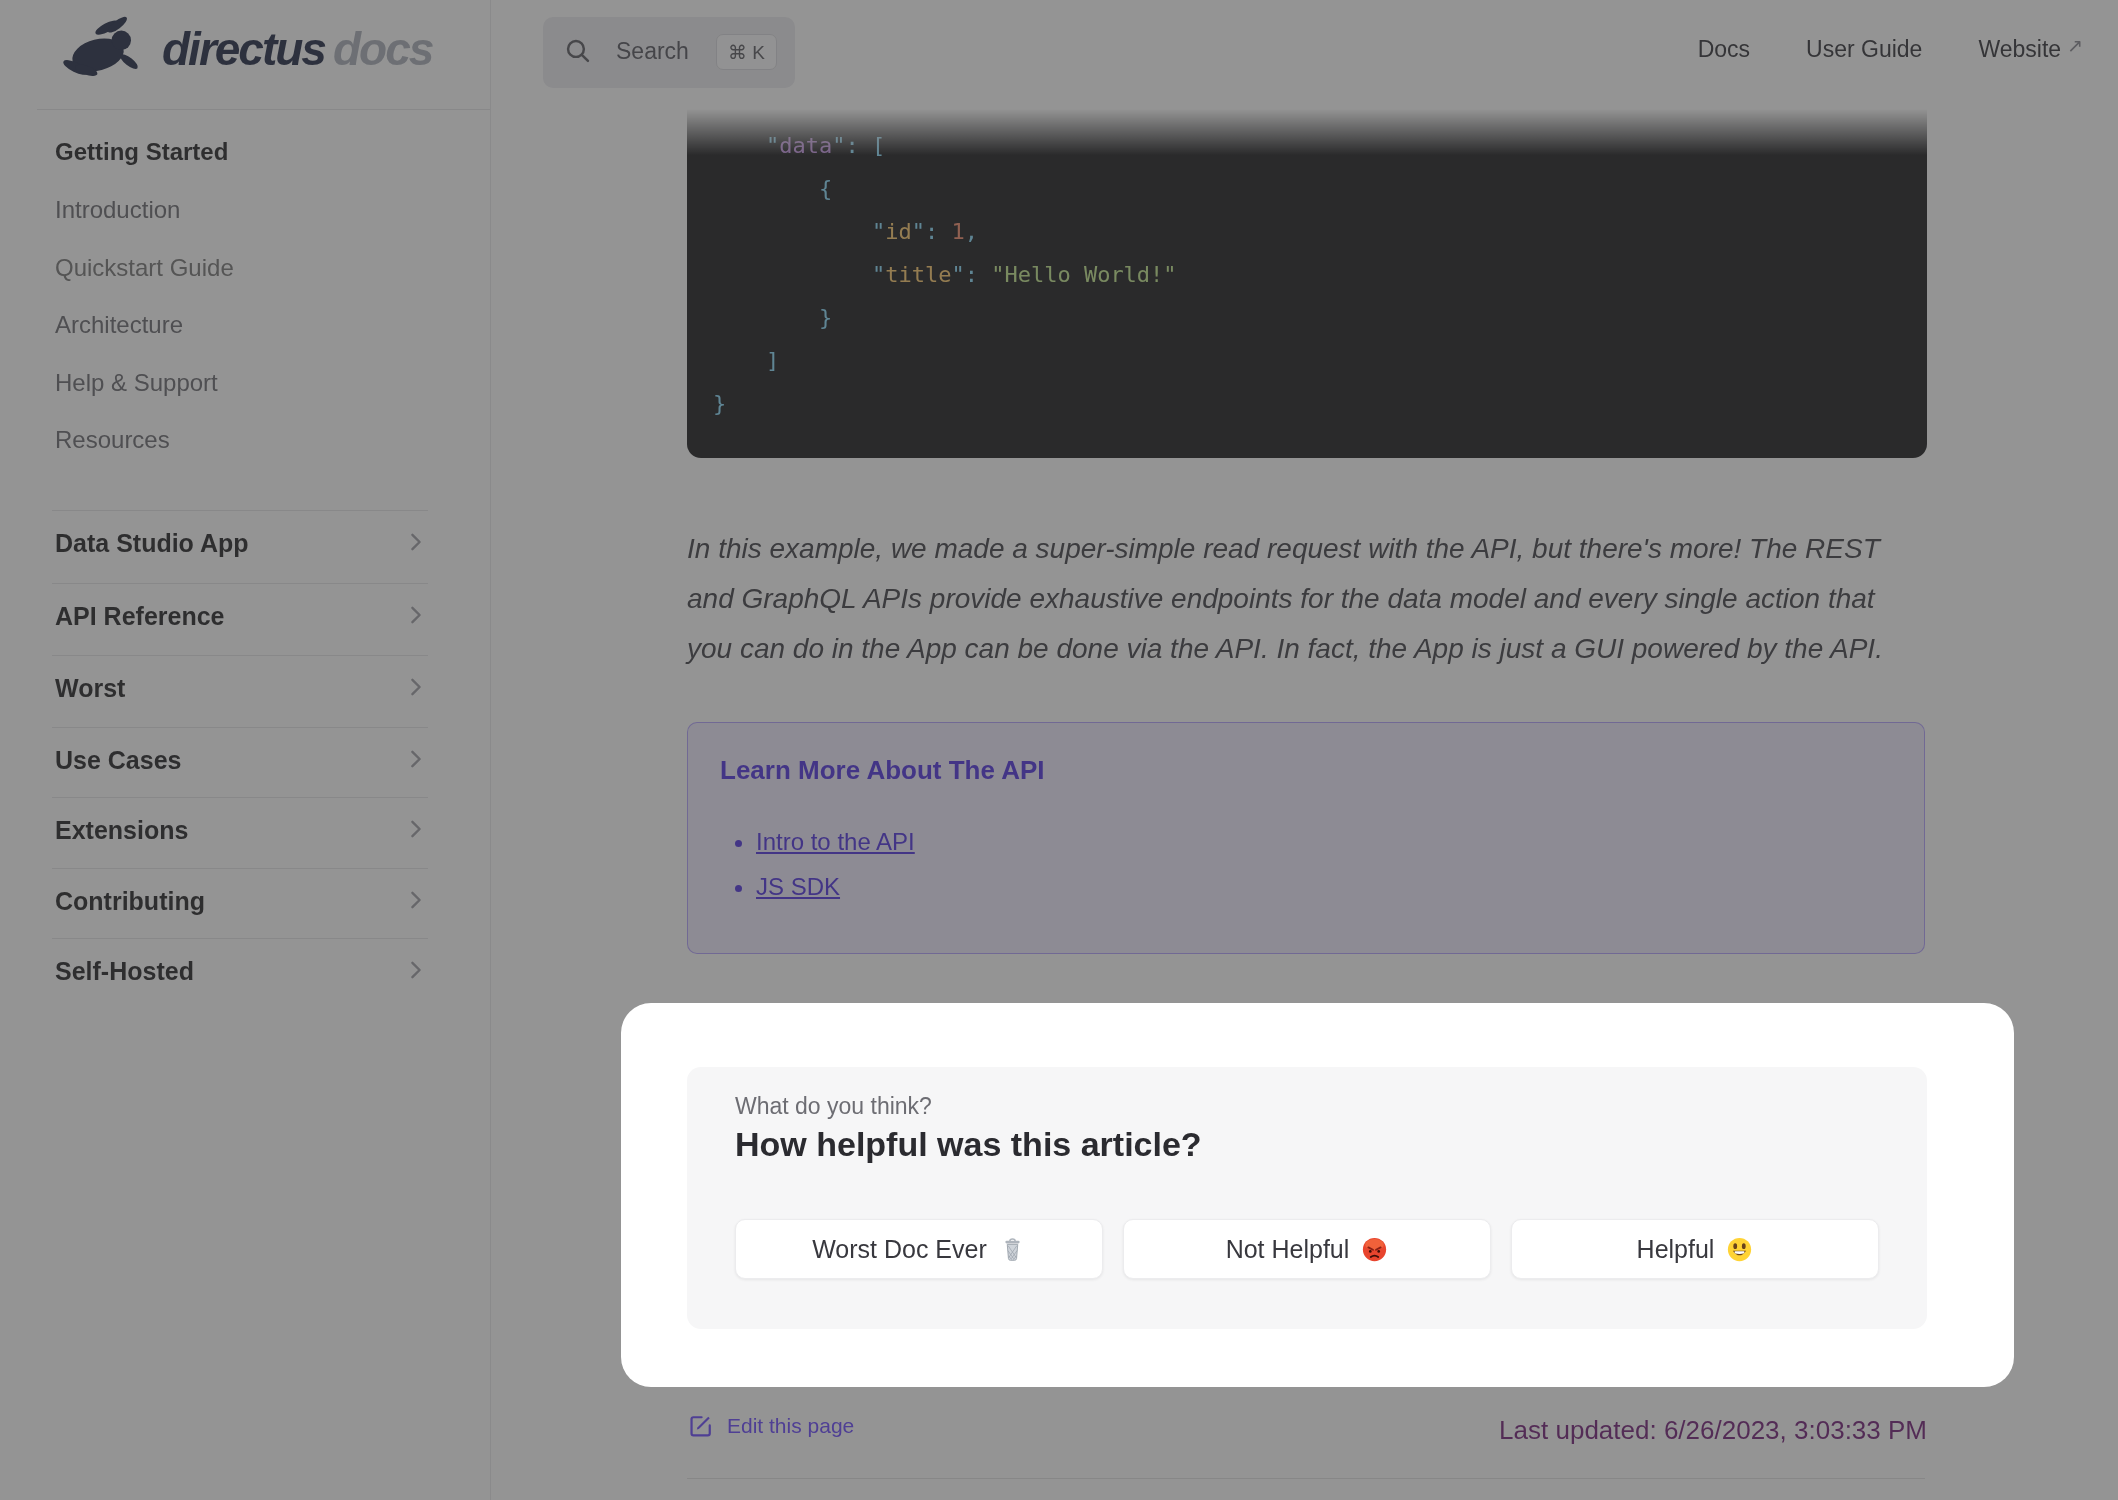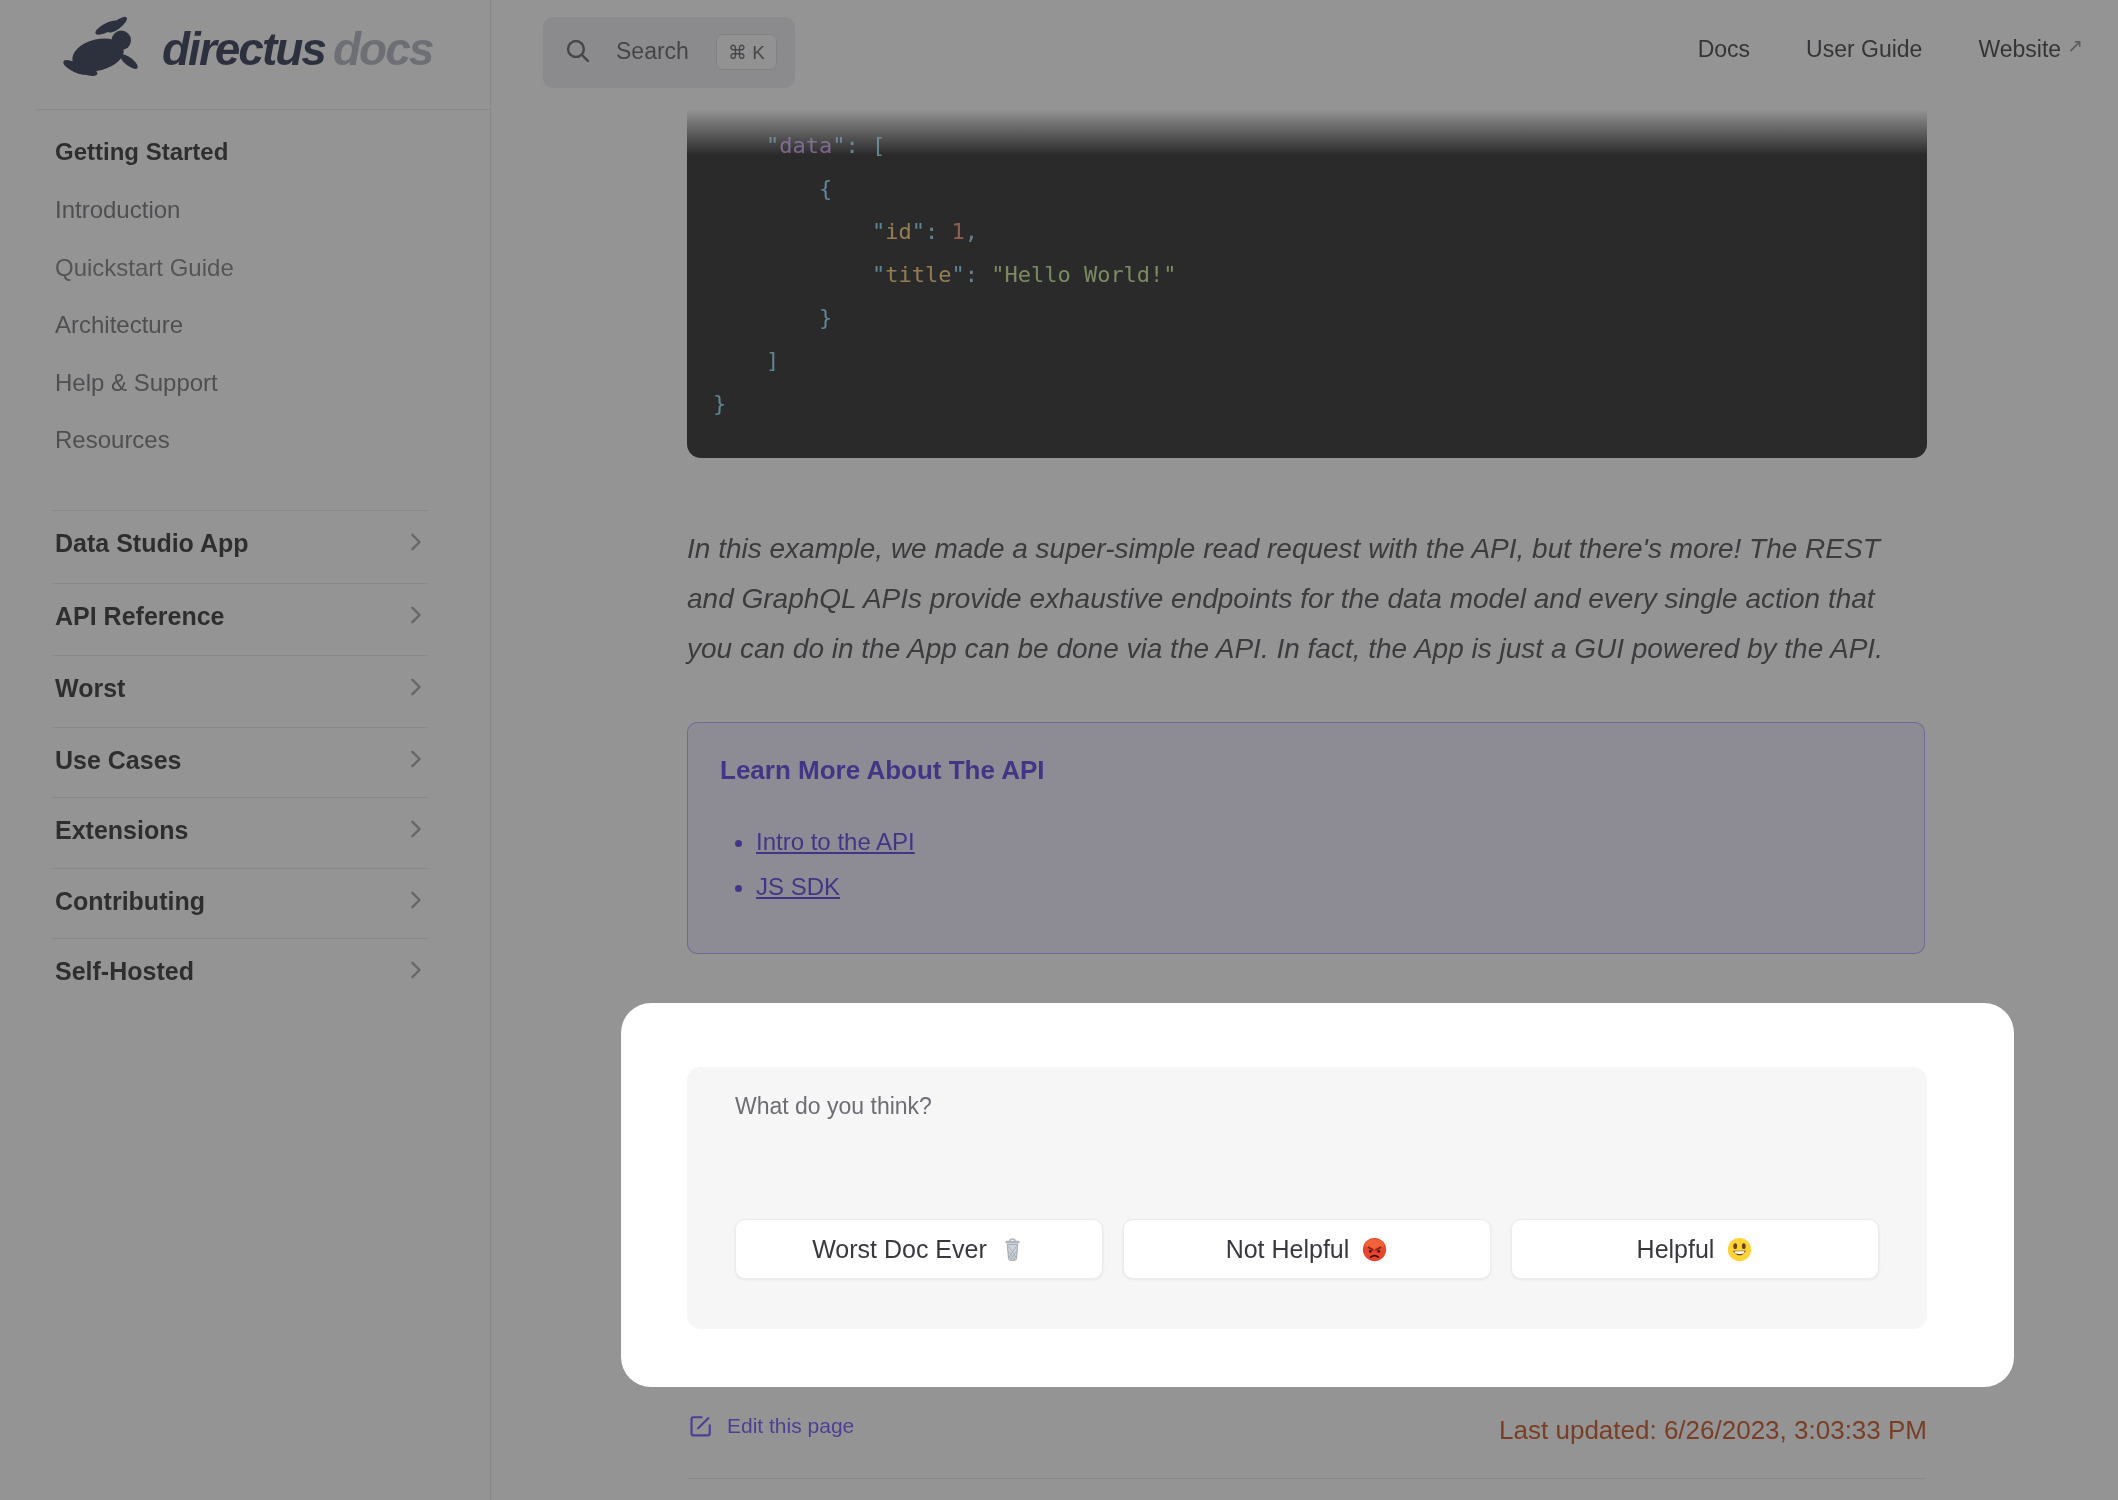--- a/index.html
+++ b/index.html
@@ -34,21 +34,21 @@
   .code-block{position:absolute;left:0;top:109px;width:1240px;height:349px;background:#161618;border-radius:0 0 14px 14px;}
   .code-pre{position:absolute;left:26px;top:15px;font-family:"DejaVu Sans Mono",monospace;font-size:22px;line-height:43px;white-space:pre;}
   .code-fade{position:absolute;left:0;top:109px;width:1240px;height:46px;background:linear-gradient(to bottom,#ffffff 0%,rgba(255,255,255,0) 100%);}
   .paragraph{position:absolute;left:0;top:496px;width:1240px;font-size:28px;line-height:50px;font-style:italic;color:#3c3c43;}
   .info-box{position:absolute;left:0;top:722px;width:1238px;height:232px;background:#f0ecff;border:1px solid rgba(102,68,255,0.45);border-radius:10px;box-sizing:border-box;}
   .info-title{position:absolute;left:32px;top:32px;font-size:26px;font-weight:700;color:#4c2ee0;}
   .info-list{position:absolute;left:40px;top:96px;margin:0;padding-left:28px;color:#4c2ee0;font-size:24px;line-height:45px;}
   .info-list li a{color:#4c2ee0;text-decoration:underline;cursor:pointer;}
   
   .edit-row{position:absolute;left:0;top:1412px;display:flex;align-items:center;gap:12px;color:#6644ff;font-size:21px;font-weight:500;cursor:pointer;}
-  .last-updated{position:absolute;right:0;top:1415px;font-size:26px;color:#c2410c;}
+  .last-updated{position:absolute;right:0;top:1415px;font-size:26px;color:#701a75;}
   .footer-hr{position:absolute;left:0;top:1478px;width:1238px;height:1px;background:#e2e2e3;}
   
   .dim{position:absolute;inset:0;background:rgba(60,60,60,0.55);z-index:40;}
   .spotlight{position:absolute;left:621px;top:1003px;width:1393px;height:384px;background:#ffffff;border-radius:30px;z-index:50;}
   .fb-card{position:absolute;left:66px;top:64px;width:1240px;height:262px;background:#f6f6f7;border-radius:14px;}
   .fb-eyebrow{position:absolute;left:48px;top:26px;font-size:23px;color:#6d6d73;}
   .fb-question{position:absolute;left:48px;top:58px;font-size:34px;font-weight:700;color:#2b2b30;}
   .fb-buttons{position:absolute;left:48px;right:48px;top:152px;display:flex;gap:20px;}
   .fb-btn{flex:1;height:60px;background:#ffffff;border:1px solid #ececee;border-radius:10px;box-shadow:0 1px 3px rgba(0,0,0,0.07);
     display:flex;align-items:center;justify-content:center;gap:12px;font-size:25px;color:#38383e;cursor:pointer;font-family:inherit;}
@@ -181,20 +181,21 @@
     </div>
     <div class="last-updated">Last updated: 6/26/2023, 3:03:33 PM</div>
     <div class="footer-hr"></div>
   </div>
 
   <div class="dim"></div>
 
   <div class="spotlight">
     <div class="fb-card">
       <div class="fb-eyebrow">What do you think?</div>
+      <div class="fb-question">How helpful was this article?</div>
       <div class="fb-buttons">
 
         <button class="fb-btn">
           <span>Worst Doc Ever</span>
           <svg class="emoji" viewBox="0 0 36 36">
             <path d="M14.5 6.5 q0 -2.6 3.5 -2.6 t3.5 2.6" fill="none" stroke="#aeb4bc" stroke-width="2"></path>
             <rect x="8.5" y="6.3" width="19" height="3.6" rx="1.8" fill="#aeb4bc"></rect>
             <path d="M11 11.2 h14 l-1.6 18.8 q-0.2 2.4 -2.6 2.4 h-5.6 q-2.4 0 -2.6 -2.4 Z" fill="#cfd4da" stroke="#9aa1aa" stroke-width="1.2"></path>
             <path d="M12.2 13 l10.6 15.6 M23.7 13 l-10.6 15.6 M11.9 19.5 l7.6 10.8 M24 19.5 l-7.6 10.8 M13 26.5 l3.6 5 M23 26.5 l-3.6 5" stroke="#9aa1aa" stroke-width="1.1" opacity="0.85" fill="none"></path>
           </svg>

